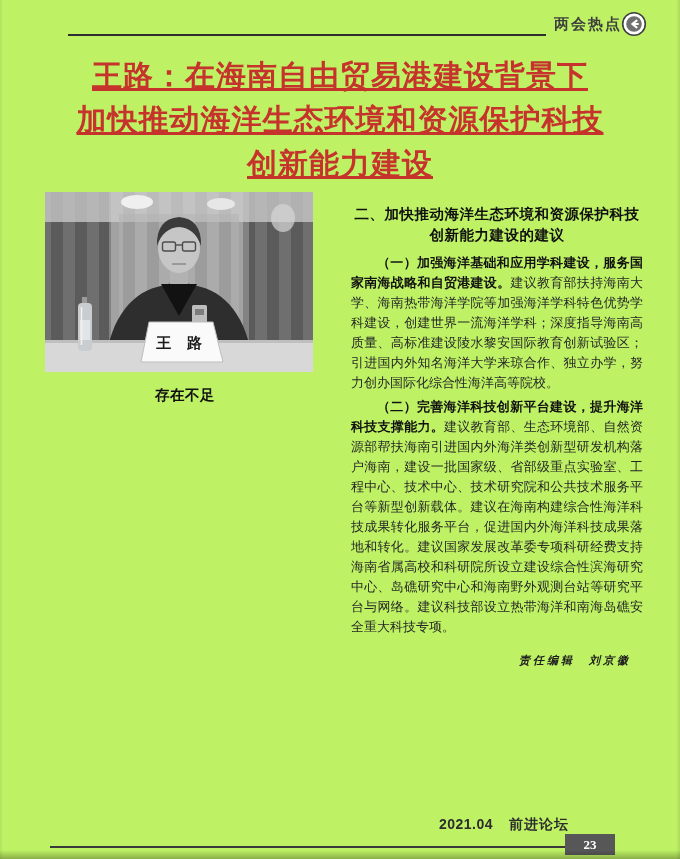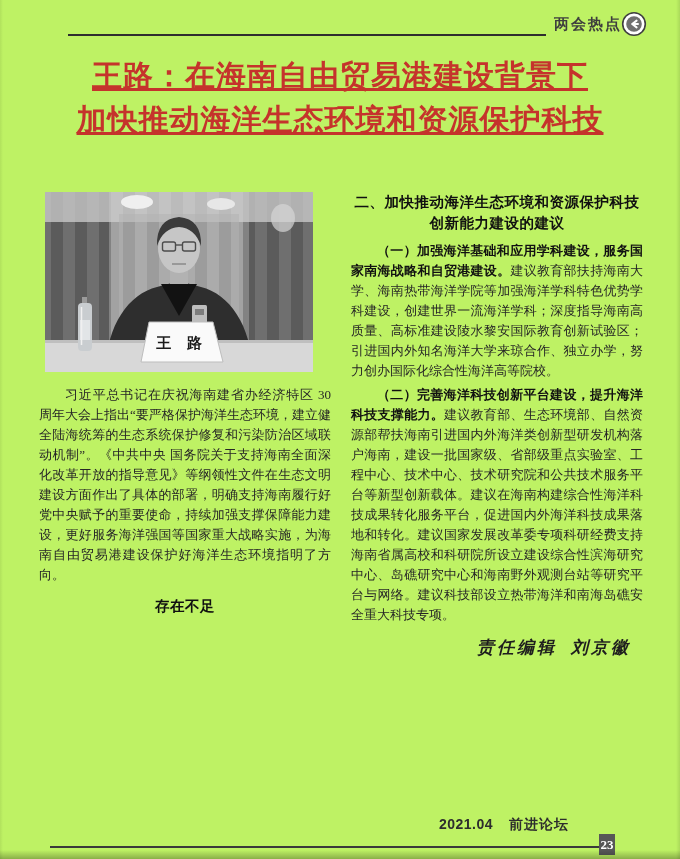--- a/index.html
+++ b/index.html
@@ -31,31 +31,31 @@
         word-break:break-all;}
   .para{margin:4px;text-indent:2em;}
   .lead{font-weight:bold;color:#111;}
   .sec-heading{font-weight:bold;font-size:14.5px;line-height:21px;text-align:center;
         color:#101010;margin:11px 0 7px;letter-spacing:0.5px;}
 
   .photo{width:280px;height:180px;margin:2px auto 13px;display:block;}
   .photo svg{display:block;width:268px;height:180px;}
 
   .editor{margin-top:13px;padding-right:16px;text-align:right;font-style:italic;
-        font-weight:bold;font-size:17px;letter-spacing:3px;color:#1e1e1e;}
+        font-weight:bold;font-size:11px;letter-spacing:3px;color:#1e1e1e;}
   .editor .ed-name{margin-left:14px;}
 
   
   .footer{position:absolute;left:50px;right:67px;top:824px;height:22px;
         border-bottom:2px solid #3a3a3a;}
   .footer-text{position:absolute;right:44px;bottom:12px;display:flex;gap:16px;
         align-items:baseline;font-size:14px;color:#2d2d2d;}
   .footer-issue{font-family:"Liberation Sans",sans-serif;font-weight:bold;letter-spacing:0.5px;}
   .footer-journal{font-weight:bold;letter-spacing:1px;}
-  .pagenum{position:absolute;right:-2px;bottom:-9px;width:16px;height:21px;
+  .pagenum{position:absolute;right:-2px;bottom:-9px;width:50px;height:21px;
         background:#575757;color:#ffffff;display:flex;align-items:center;justify-content:center;
         font-size:13px;font-weight:bold;}
 </style>
 </head>
 <body>
 
 <div class="page">
 
   <div class="header-rule"></div>
   <div class="header-label">两会热点</div>
@@ -64,20 +64,21 @@
       <circle cx="13" cy="13" r="11.3" fill="#ffffff" stroke="#3f3f3f" stroke-width="1.6"></circle>
       <circle cx="13" cy="13" r="7.8" fill="#6f6f6f"></circle>
       <path d="M15.6 9.6 L11.2 13 L15.6 16.4" stroke="#ffffff" stroke-width="2" fill="none" stroke-linecap="round" stroke-linejoin="round"></path>
       <line x1="11.6" y1="13" x2="17" y2="13" stroke="#ffffff" stroke-width="2" stroke-linecap="round"></line>
     </svg>
   </div>
 
   <div class="title" style="color: rgb(197, 51, 44);">
     <div>王路：在海南自由贸易港建设背景下</div>
     <div>加快推动海洋生态环境和资源保护科技</div>
+    <div>创新能力建设</div>
   </div>
 
   <div class="columns">
 
     <div class="col">
       <div class="photo">
         <svg viewBox="0 0 268 180" preserveAspectRatio="none">
           <rect width="268" height="180" fill="#a2a2a2"></rect>
 
           <g fill="#828282">
@@ -122,30 +123,29 @@
           <rect x="37" y="105" width="5" height="7" fill="#9b9b9b"></rect>
           <rect x="33" y="111" width="14" height="48" rx="4" fill="#c9cdd0"></rect>
           <rect x="35" y="128" width="10" height="20" fill="#e2e5e7"></rect>
           <line x1="36.5" y1="115" x2="36.5" y2="153" stroke="#f0f0f0" stroke-width="1.5"></line>
 
           <path d="M96,170 L104,130 L168,130 L178,170 Z" fill="#fafafa" stroke="#bdbdbd" stroke-width="1"></path>
           <text x="137" y="156" text-anchor="middle" font-size="15" font-weight="bold" fill="#1b1b1b" letter-spacing="6">王 路</text>
         </svg>
       </div>
 
-      <p class="para">习近平总书记在庆祝海南建省办经济特区 30 周年大会上指出“要严格保护海洋生态环境，建立健全陆海统筹的生态系统保护修复和污染防治区域联动机制”。《中共中央 国务院关于支持海南全面深化改革开放的指导意见》等纲领性文件在生态文明建设方面作出了具体的部署，明确支持海南履行好党中央赋予的重要使命，持续加强支撑保障能力建设，更好服务海洋强国等国家重大战略实施，为海南自由贸易港建设保护好海洋生态环境指明了方向。</p>
 
       <div class="sec-heading">
         <div>存在不足</div>
       </div>
 
     </div>
 
     <div class="col">
-      <div class="sec-heading" style="margin-top:2px;">
+      <div class="sec-heading" style="margin-top:14px;">
         <div>二、加快推动海洋生态环境和资源保护科技</div>
         <div>创新能力建设的建议</div>
       </div>
 
       <p class="para"><span class="lead">（一）加强海洋基础和应用学科建设，服务国家南海战略和自贸港建设。</span><span>建议教育部扶持海南大学、海南热带海洋学院等加强海洋学科特色优势学科建设，创建世界一流海洋学科；深度指导海南高质量、高标准建设陵水黎安国际教育创新试验区；引进国内外知名海洋大学来琼合作、独立办学，努力创办国际化综合性海洋高等院校。</span></p>
 
       <p class="para"><span class="lead">（二）完善海洋科技创新平台建设，提升海洋科技支撑能力。</span><span>建议教育部、生态环境部、自然资源部帮扶海南引进国内外海洋类创新型研发机构落户海南，建设一批国家级、省部级重点实验室、工程中心、技术中心、技术研究院和公共技术服务平台等新型创新载体。建议在海南构建综合性海洋科技成果转化服务平台，促进国内外海洋科技成果落地和转化。建议国家发展改革委专项科研经费支持海南省属高校和科研院所设立建设综合性滨海研究中心、岛礁研究中心和海南野外观测台站等研究平台与网络。建议科技部设立热带海洋和南海岛礁安全重大科技专项。</span></p>
 
 
       <div class="editor">

